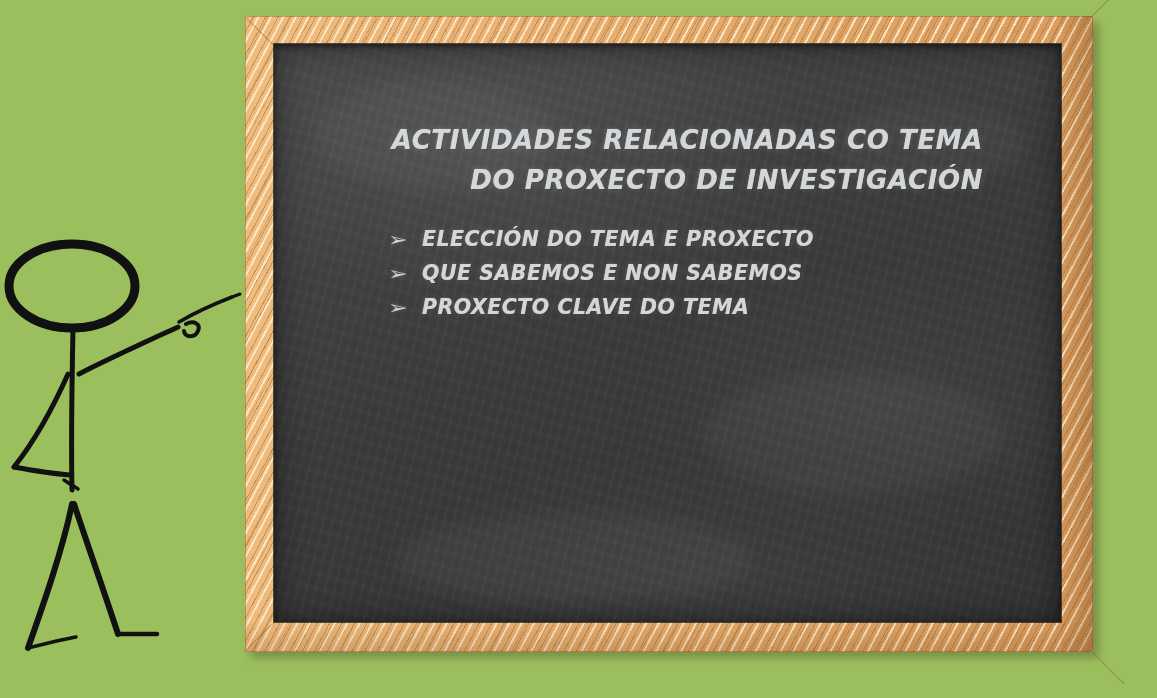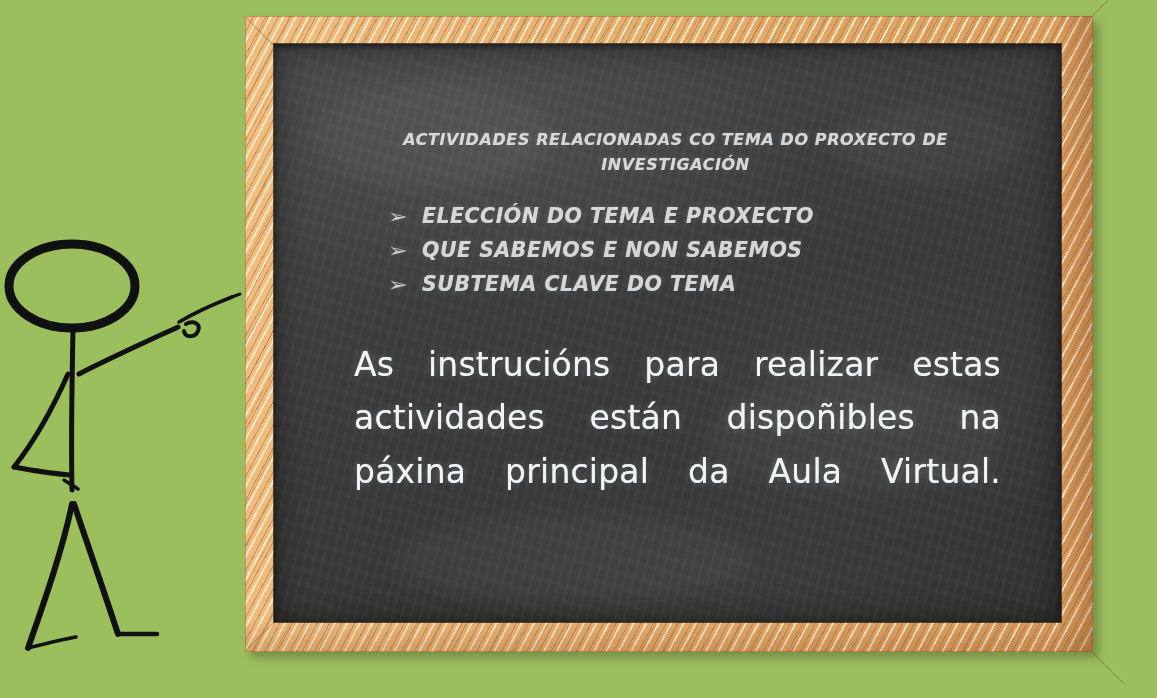--- a/index.html
+++ b/index.html
@@ -152,26 +152,26 @@
 
   
   .board-content {
     position: relative;
     padding: 72px 56px 0 72px;
     box-sizing: border-box;
     height: 100%;
   }
 
   .title {
-    margin: 12px;
-    text-align: center;
+    margin: 4px;
+    text-align: right;
     font-family: "DejaVu Sans", sans-serif;
     font-style: italic;
     font-weight: bold;
-    font-size: 16px;
+    font-size: 26px;
     letter-spacing: 0.6px;
     line-height: 1.55;
     color: #dfe3e6;
     text-shadow:
       0 0 1px rgba(255,255,255,0.55),
       0 0 6px rgba(220,230,235,0.18),
       1px 1px 0 rgba(0,0,0,0.25);
     opacity: 0.93;
     padding: 0 18px;
   }
@@ -290,24 +290,23 @@
             <li>
               <span class="bullet-marker">➢</span>
               <span class="bullet-text">ELECCIÓN DO TEMA E PROXECTO</span>
             </li>
             <li>
               <span class="bullet-marker">➢</span>
               <span class="bullet-text">QUE SABEMOS E NON SABEMOS</span>
             </li>
             <li>
               <span class="bullet-marker">➢</span>
-              <span class="bullet-text">SUBTEMA CLAVE DO TEMA</span>
+              <span class="bullet-text">PROXECTO CLAVE DO TEMA</span>
             </li>
           </ul>
 
-          <p class="paragraph">As instrucións para realizar estas actividades están dispoñibles na páxina principal da Aula Virtual.</p>
 
         </div>
       </div>
     </div>
   </div>
 
 </div>
 
 </body></html>

